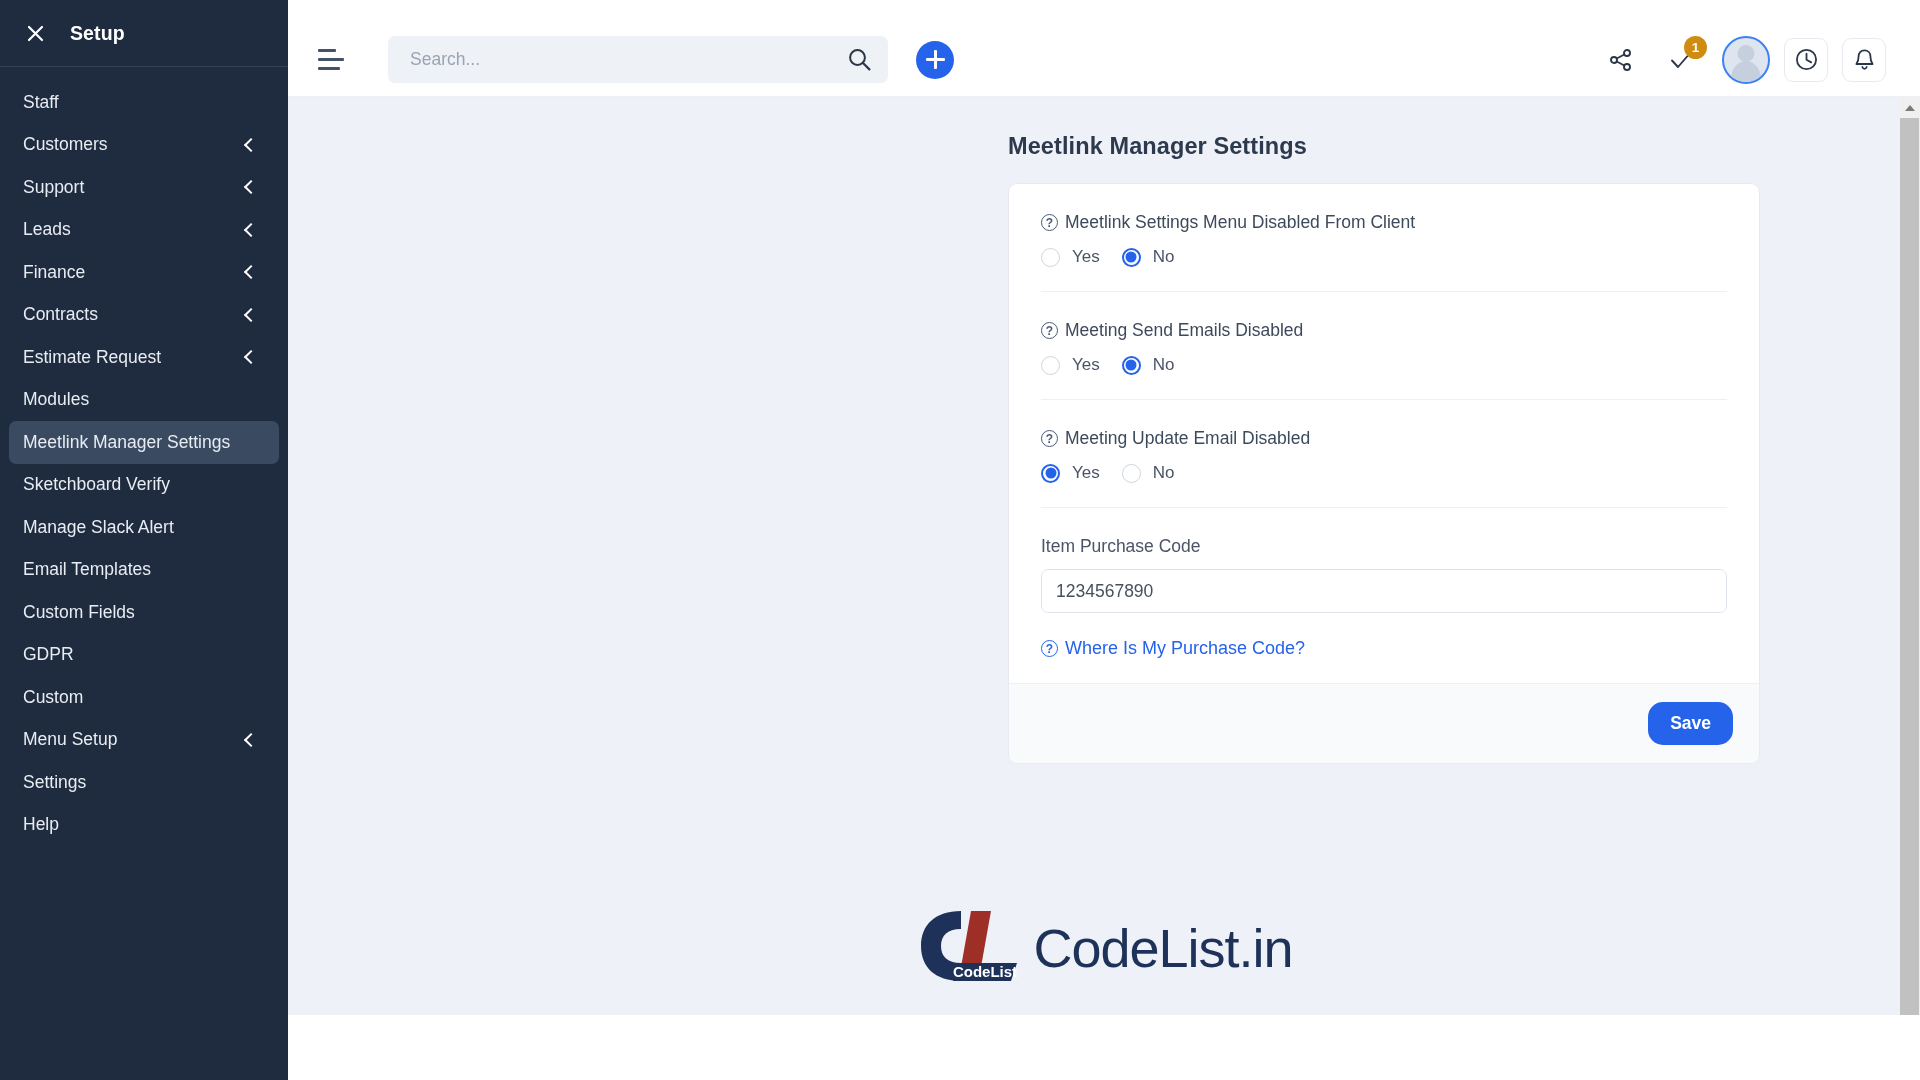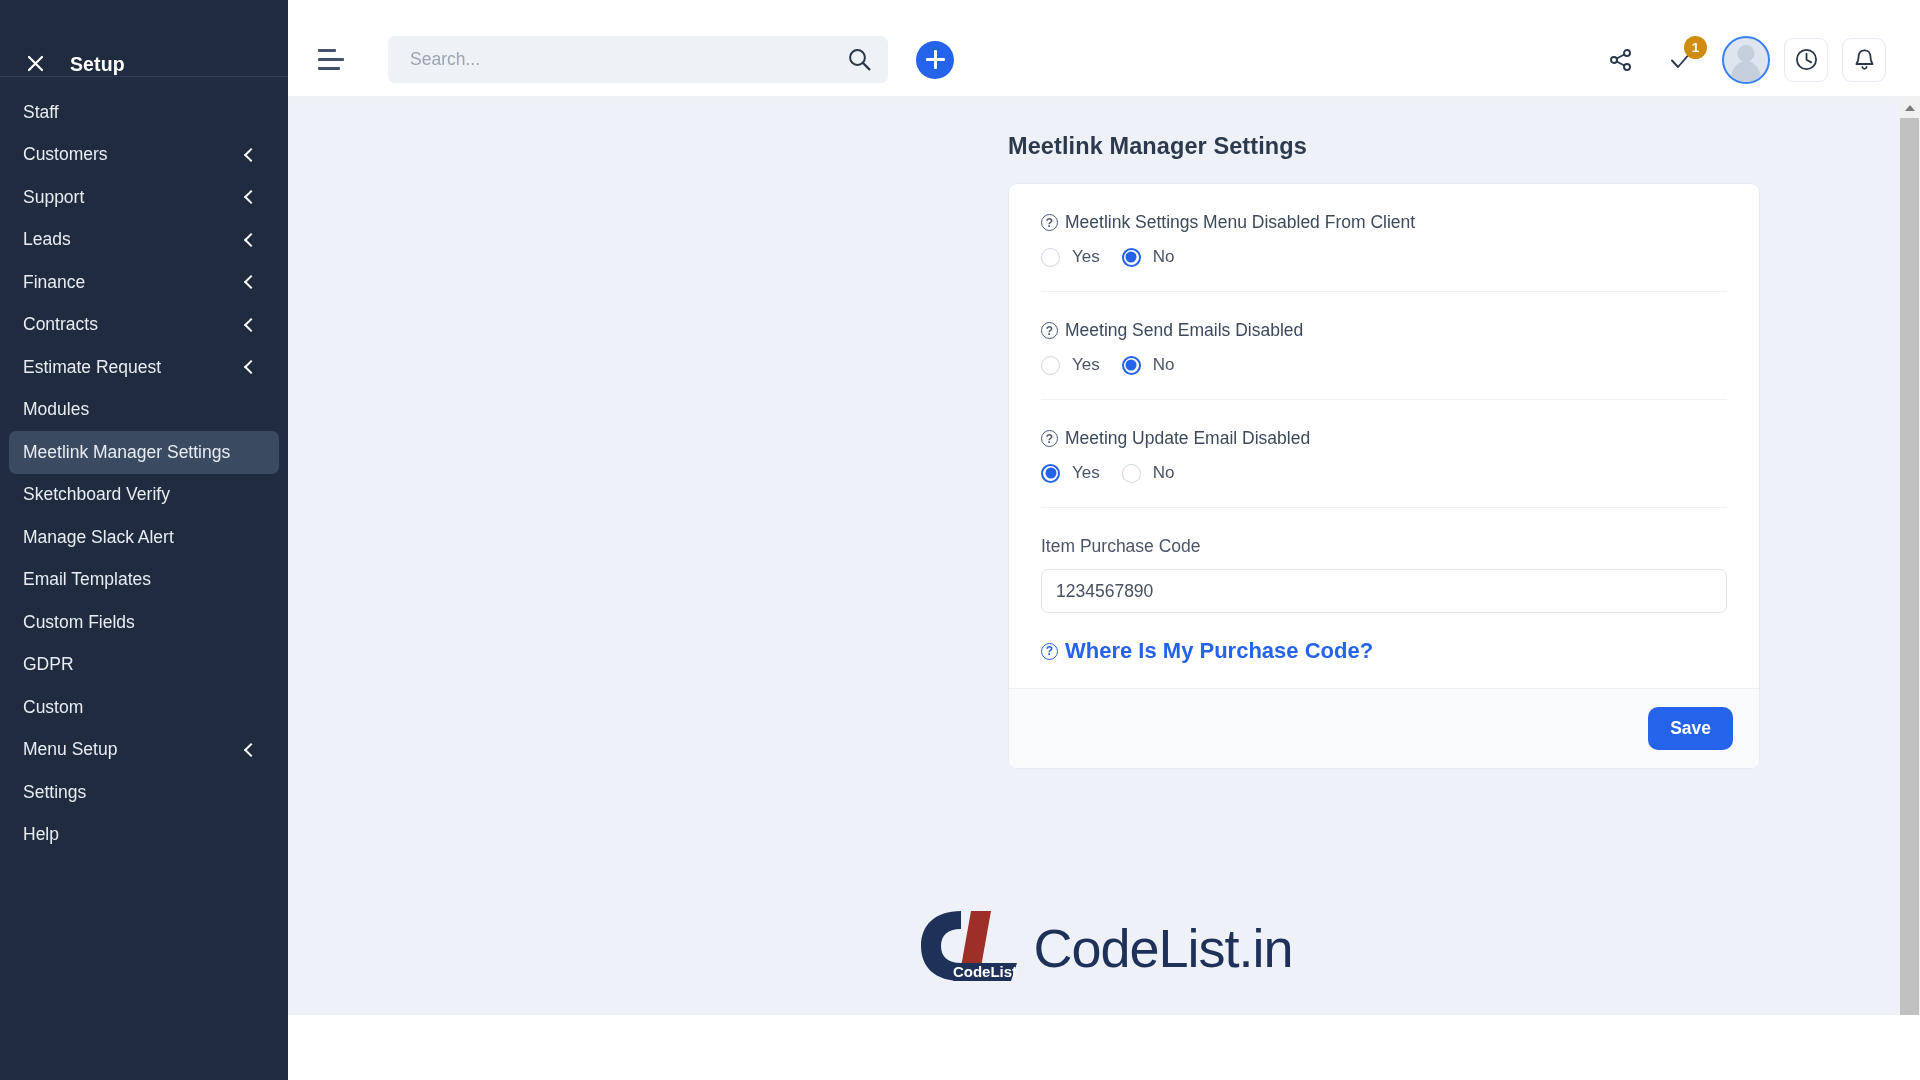--- a/index.html
+++ b/index.html
@@ -13,22 +13,22 @@
 
   
   .sidebar {
     width: 288px; height: 1080px;
     background: #1f2b3e;
     flex: 0 0 288px;
     display: flex; flex-direction: column;
     overflow: hidden;
   }
   .sidebar-head {
-    height: 77px;
-    display: flex; align-items: flex-end;
+    height: 67px;
+    display: flex; align-items: center;
     padding-left: 22px;
     border-bottom: 1px solid #32405a;
   }
   .close-icon {
     width: 26px; height: 26px;
     display: flex; align-items: center; justify-content: center;
     color: #ffffff; font-size: 19px; line-height: 1;
     cursor: pointer;
   }
   .sidebar-title {
@@ -295,36 +295,36 @@
   }
   .help-link-row {
     display: flex; align-items: center;
     margin-top: 25px;
   }
   .q-icon.blue {
     border-color: #2563eb; color: #2563eb;
   }
   .help-link {
     color: #2563eb;
-    font-size: 22px;
-    font-weight: 700;
+    font-size: 18px;
+    font-weight: 400;
     text-decoration: none;
     cursor: pointer;
   }
   .card-footer {
     background: #f9fafc;
     border-top: 1px solid #eef0f4;
     padding: 18px 26px;
     display: flex; justify-content: flex-end;
   }
   .save-btn {
     background: #2563eb;
     color: #ffffff;
     border: 0;
-    border-radius: 10px;
+    border-radius: 15px;
     padding: 11px 22px;
     font-family: "Liberation Sans", sans-serif;
     font-size: 17.5px;
     font-weight: 700;
     cursor: pointer;
   }
 
   
   .footer-logo {
     position: absolute;

